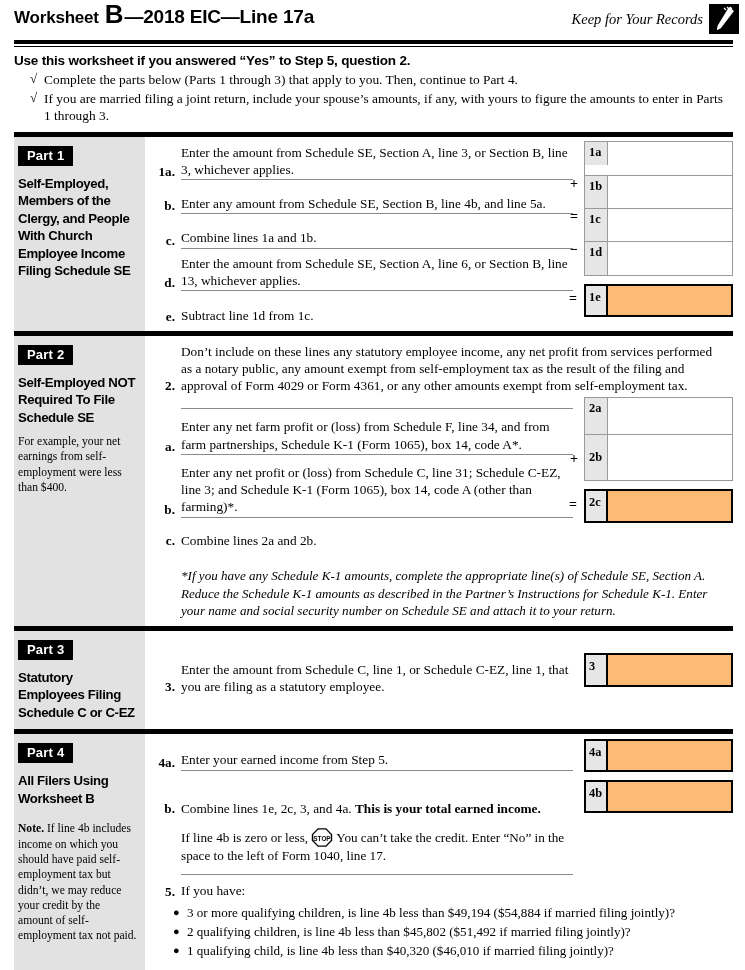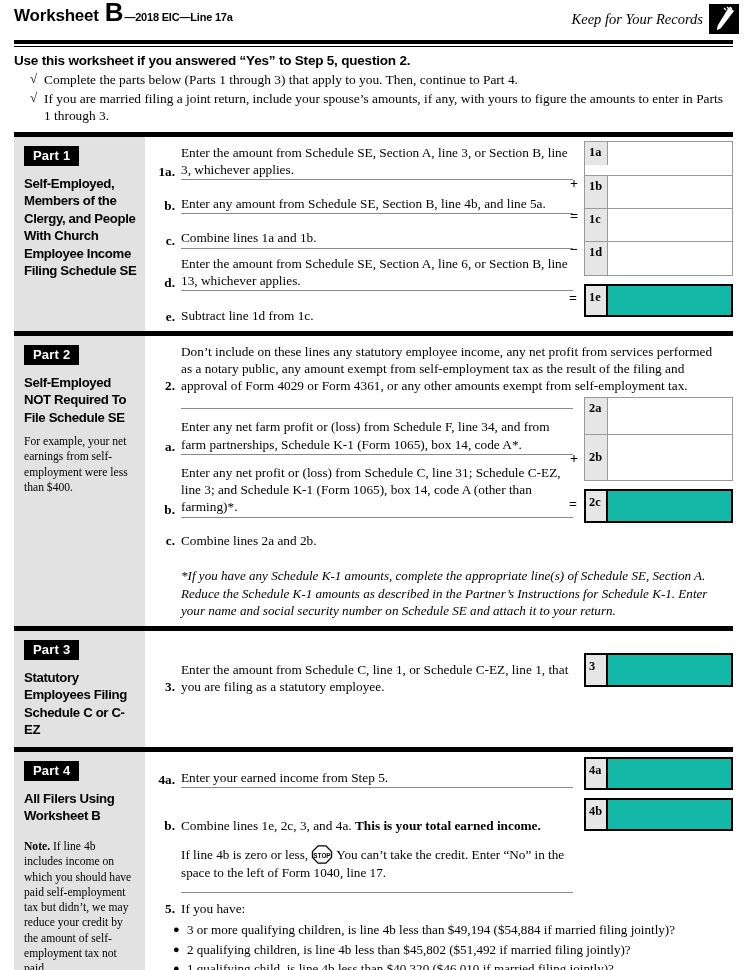--- a/index.html
+++ b/index.html
@@ -14,21 +14,21 @@
   .page { position:relative; width:745px; height:970px; }
 
   
   .hdr { position:relative; height:38px; padding:6px 0 0 14px; }
   .hdr-title {
     font-family:"Liberation Sans", sans-serif;
     font-weight:bold; font-size:17px; letter-spacing:-0.2px;
     display:inline-block; vertical-align:baseline;
   }
   .hdr-title .bigB { font-size:26px; line-height:0; padding:0 1px 0 6px; }
-  .hdr-title .rest { font-size:11px; }
+  .hdr-title .rest { font-size:19px; }
   .hdr-right {
     position:absolute; right:42px; top:11px;
     font-family:"Liberation Serif", serif;
     font-style:italic; font-size:14.5px;
   }
   .records-icon {
     position:absolute; right:6px; top:4px;
     width:30px; height:30px; background:#000;
     overflow:hidden;
   }
@@ -45,21 +45,21 @@
   .chk-row { display:flex; font-size:13.4px; line-height:1.27; margin:2px 0 0 16px; }
   .chk-mark { width:14px; flex:0 0 14px; font-size:13px; }
   .chk-txt { flex:1; }
 
   
   .sep { height:5px; background:#000; margin:0 12px 0 14px; }
   .part { display:flex; margin:0 12px 0 14px; }
   .side {
     width:131px; flex:0 0 131px;
     background:#e2e2e2;
-    padding:9px 8px 8px 10px;
+    padding:9px 8px 8px 4px;
   }
   .badge {
     display:inline-block; background:#000; color:#fff;
     font-family:"Liberation Sans", sans-serif;
     font-weight:bold; font-size:13px;
     padding:2px 9px 3px 9px; letter-spacing:0.2px;
   }
   .side-head {
     font-family:"Liberation Sans", sans-serif;
     font-weight:bold; font-size:13.2px;
@@ -88,21 +88,21 @@
   .boxcol { position:absolute; right:0; top:0; width:149px; }
   .grid { border:1px solid #9a9a9a; }
   .grow { display:flex; border-bottom:1px solid #9a9a9a; }
   .grow:last-child { border-bottom:none; }
   .gkey {
     width:23px; flex:0 0 23px; border-right:1px solid #9a9a9a;
     background:#e6e6e6; font-size:12.4px; font-weight:bold;
     padding:3px 0 0 4px;
   }
   .gval { flex:1; background:#fff; }
-  .thickbox { display:flex; border:2.5px solid #000; background:#14b8a6; }
+  .thickbox { display:flex; border:2.5px solid #000; background:#fdba74; }
   .tkey {
     width:22px; flex:0 0 22px; border-right:2.5px solid #000;
     background:#e6e6e6; font-size:12.4px; font-weight:bold;
     padding:4px 0 0 3px;
   }
   .tval { flex:1; }
   .op { position:absolute; left:-15px; font-size:14px; font-weight:bold; }
 
   
   .bul { display:flex; font-size:13.1px; line-height:1.32; margin-left:18px; }

